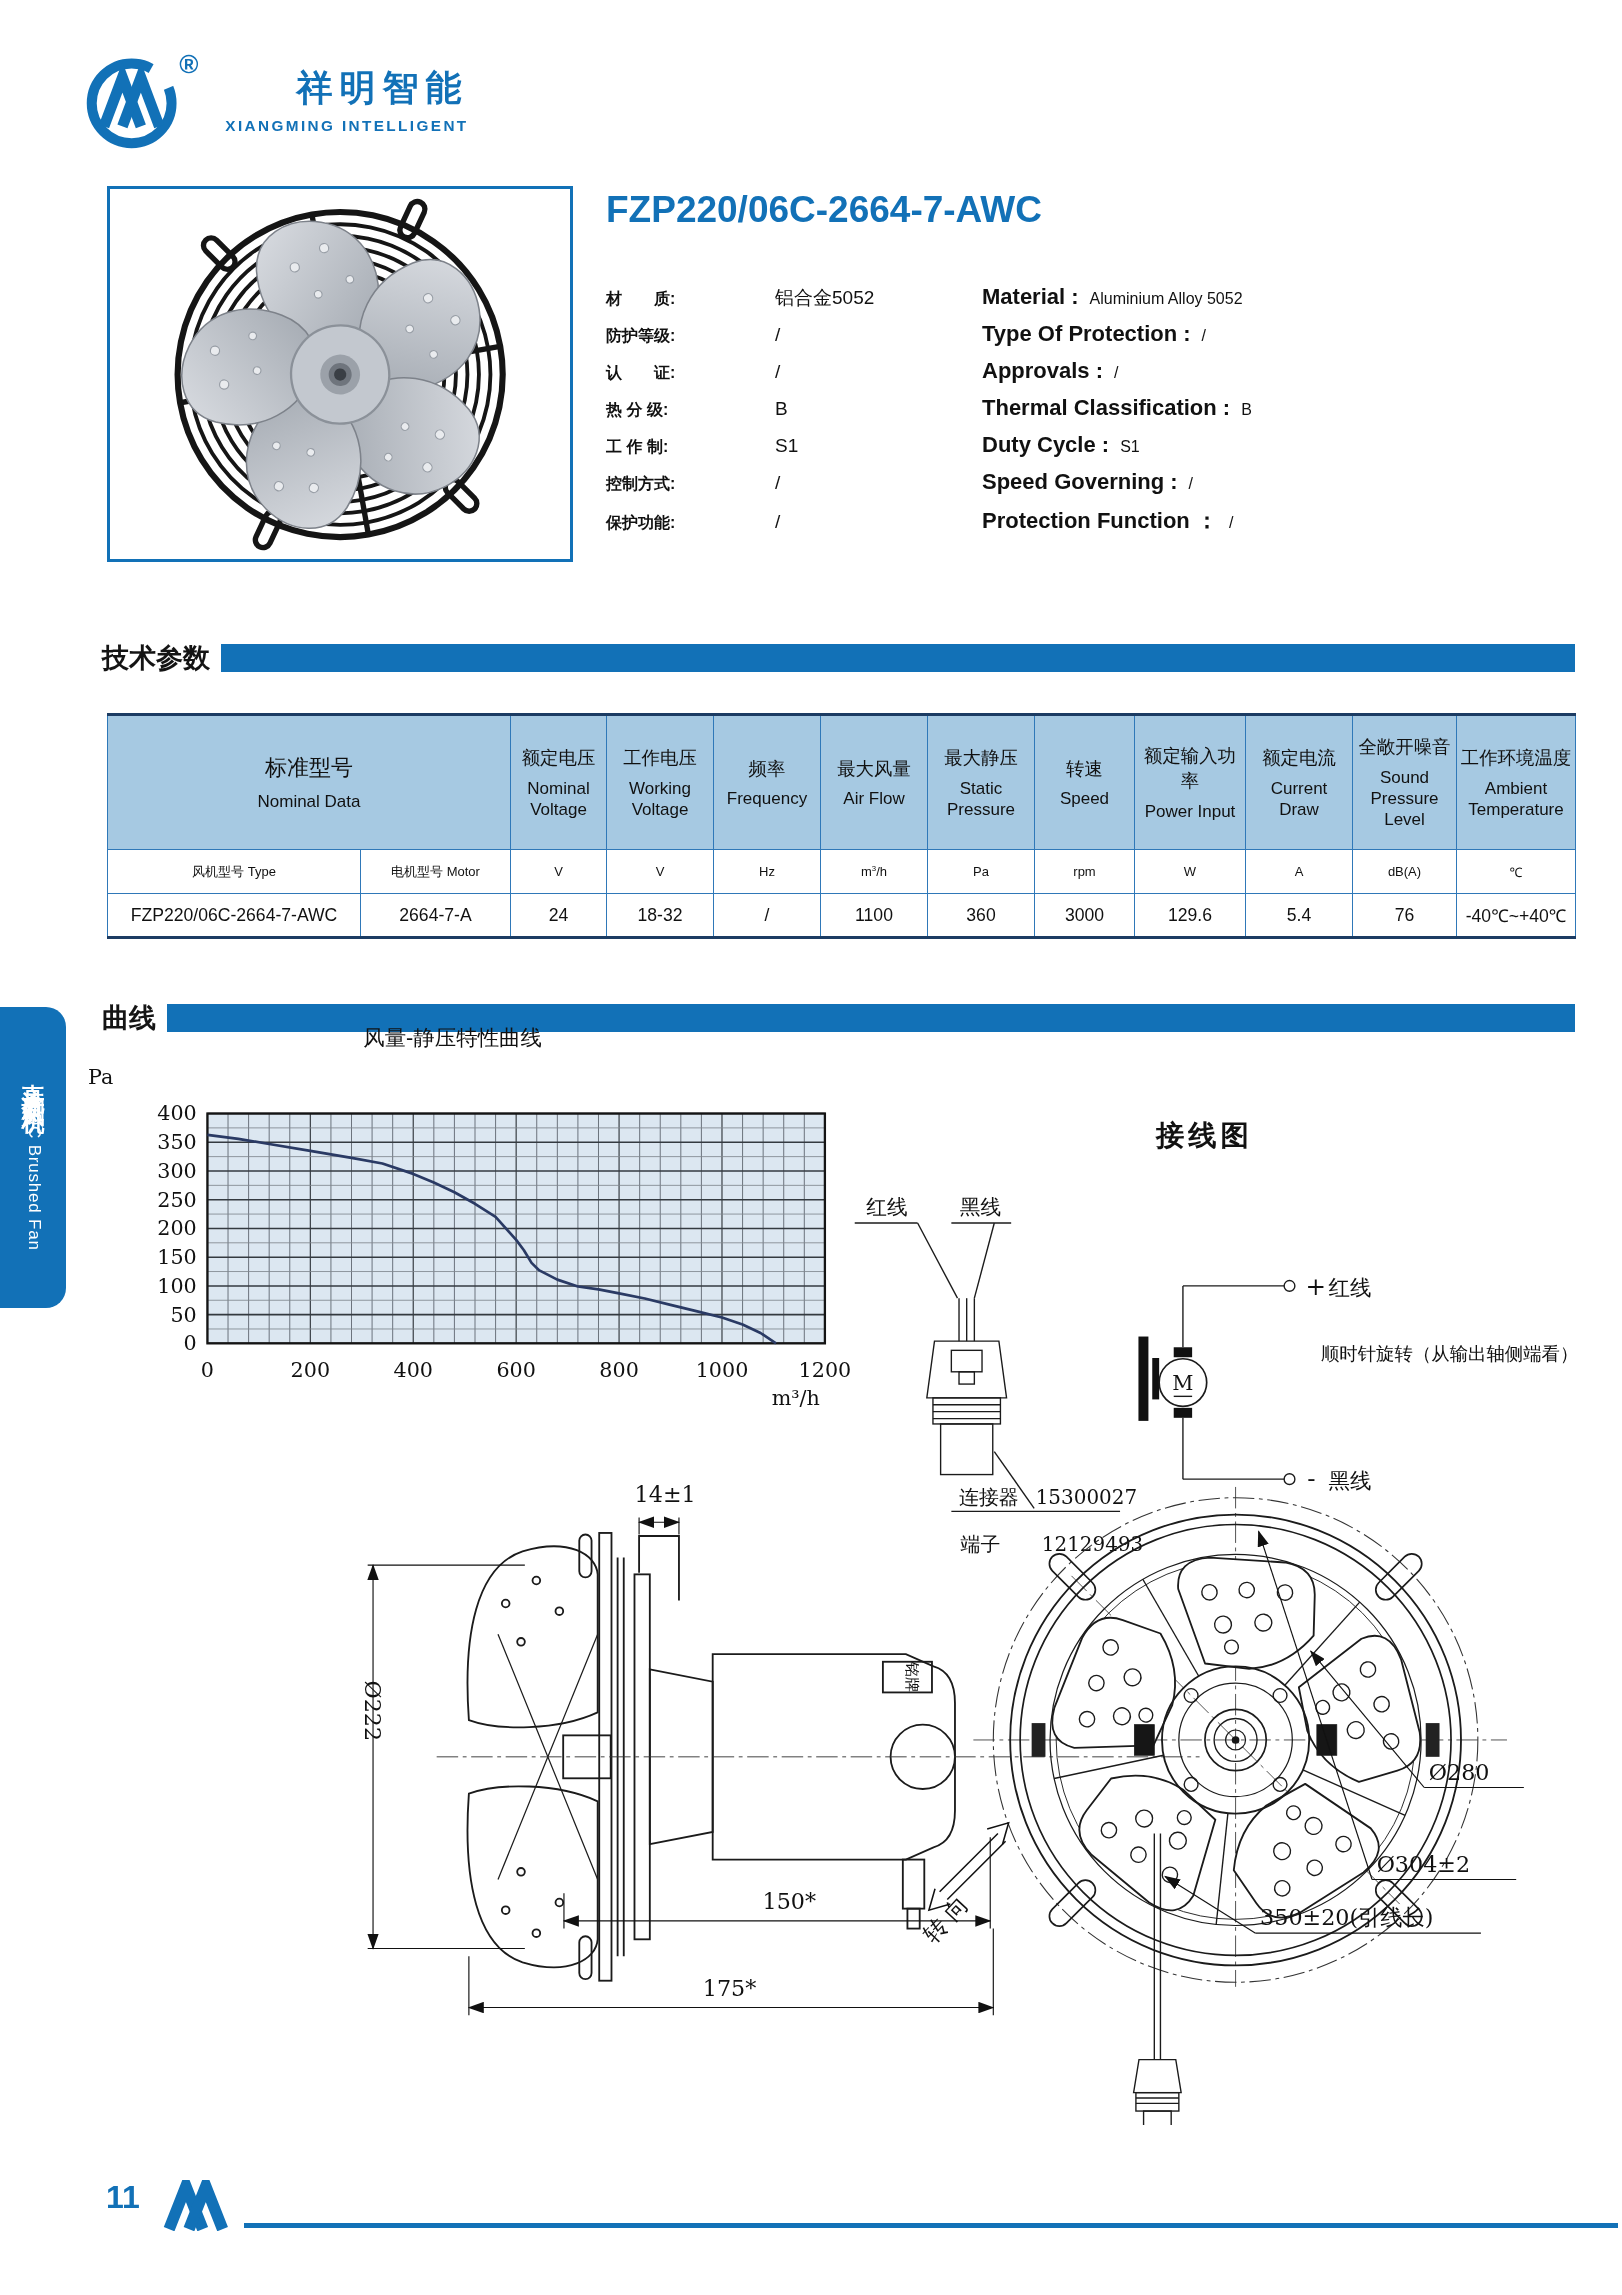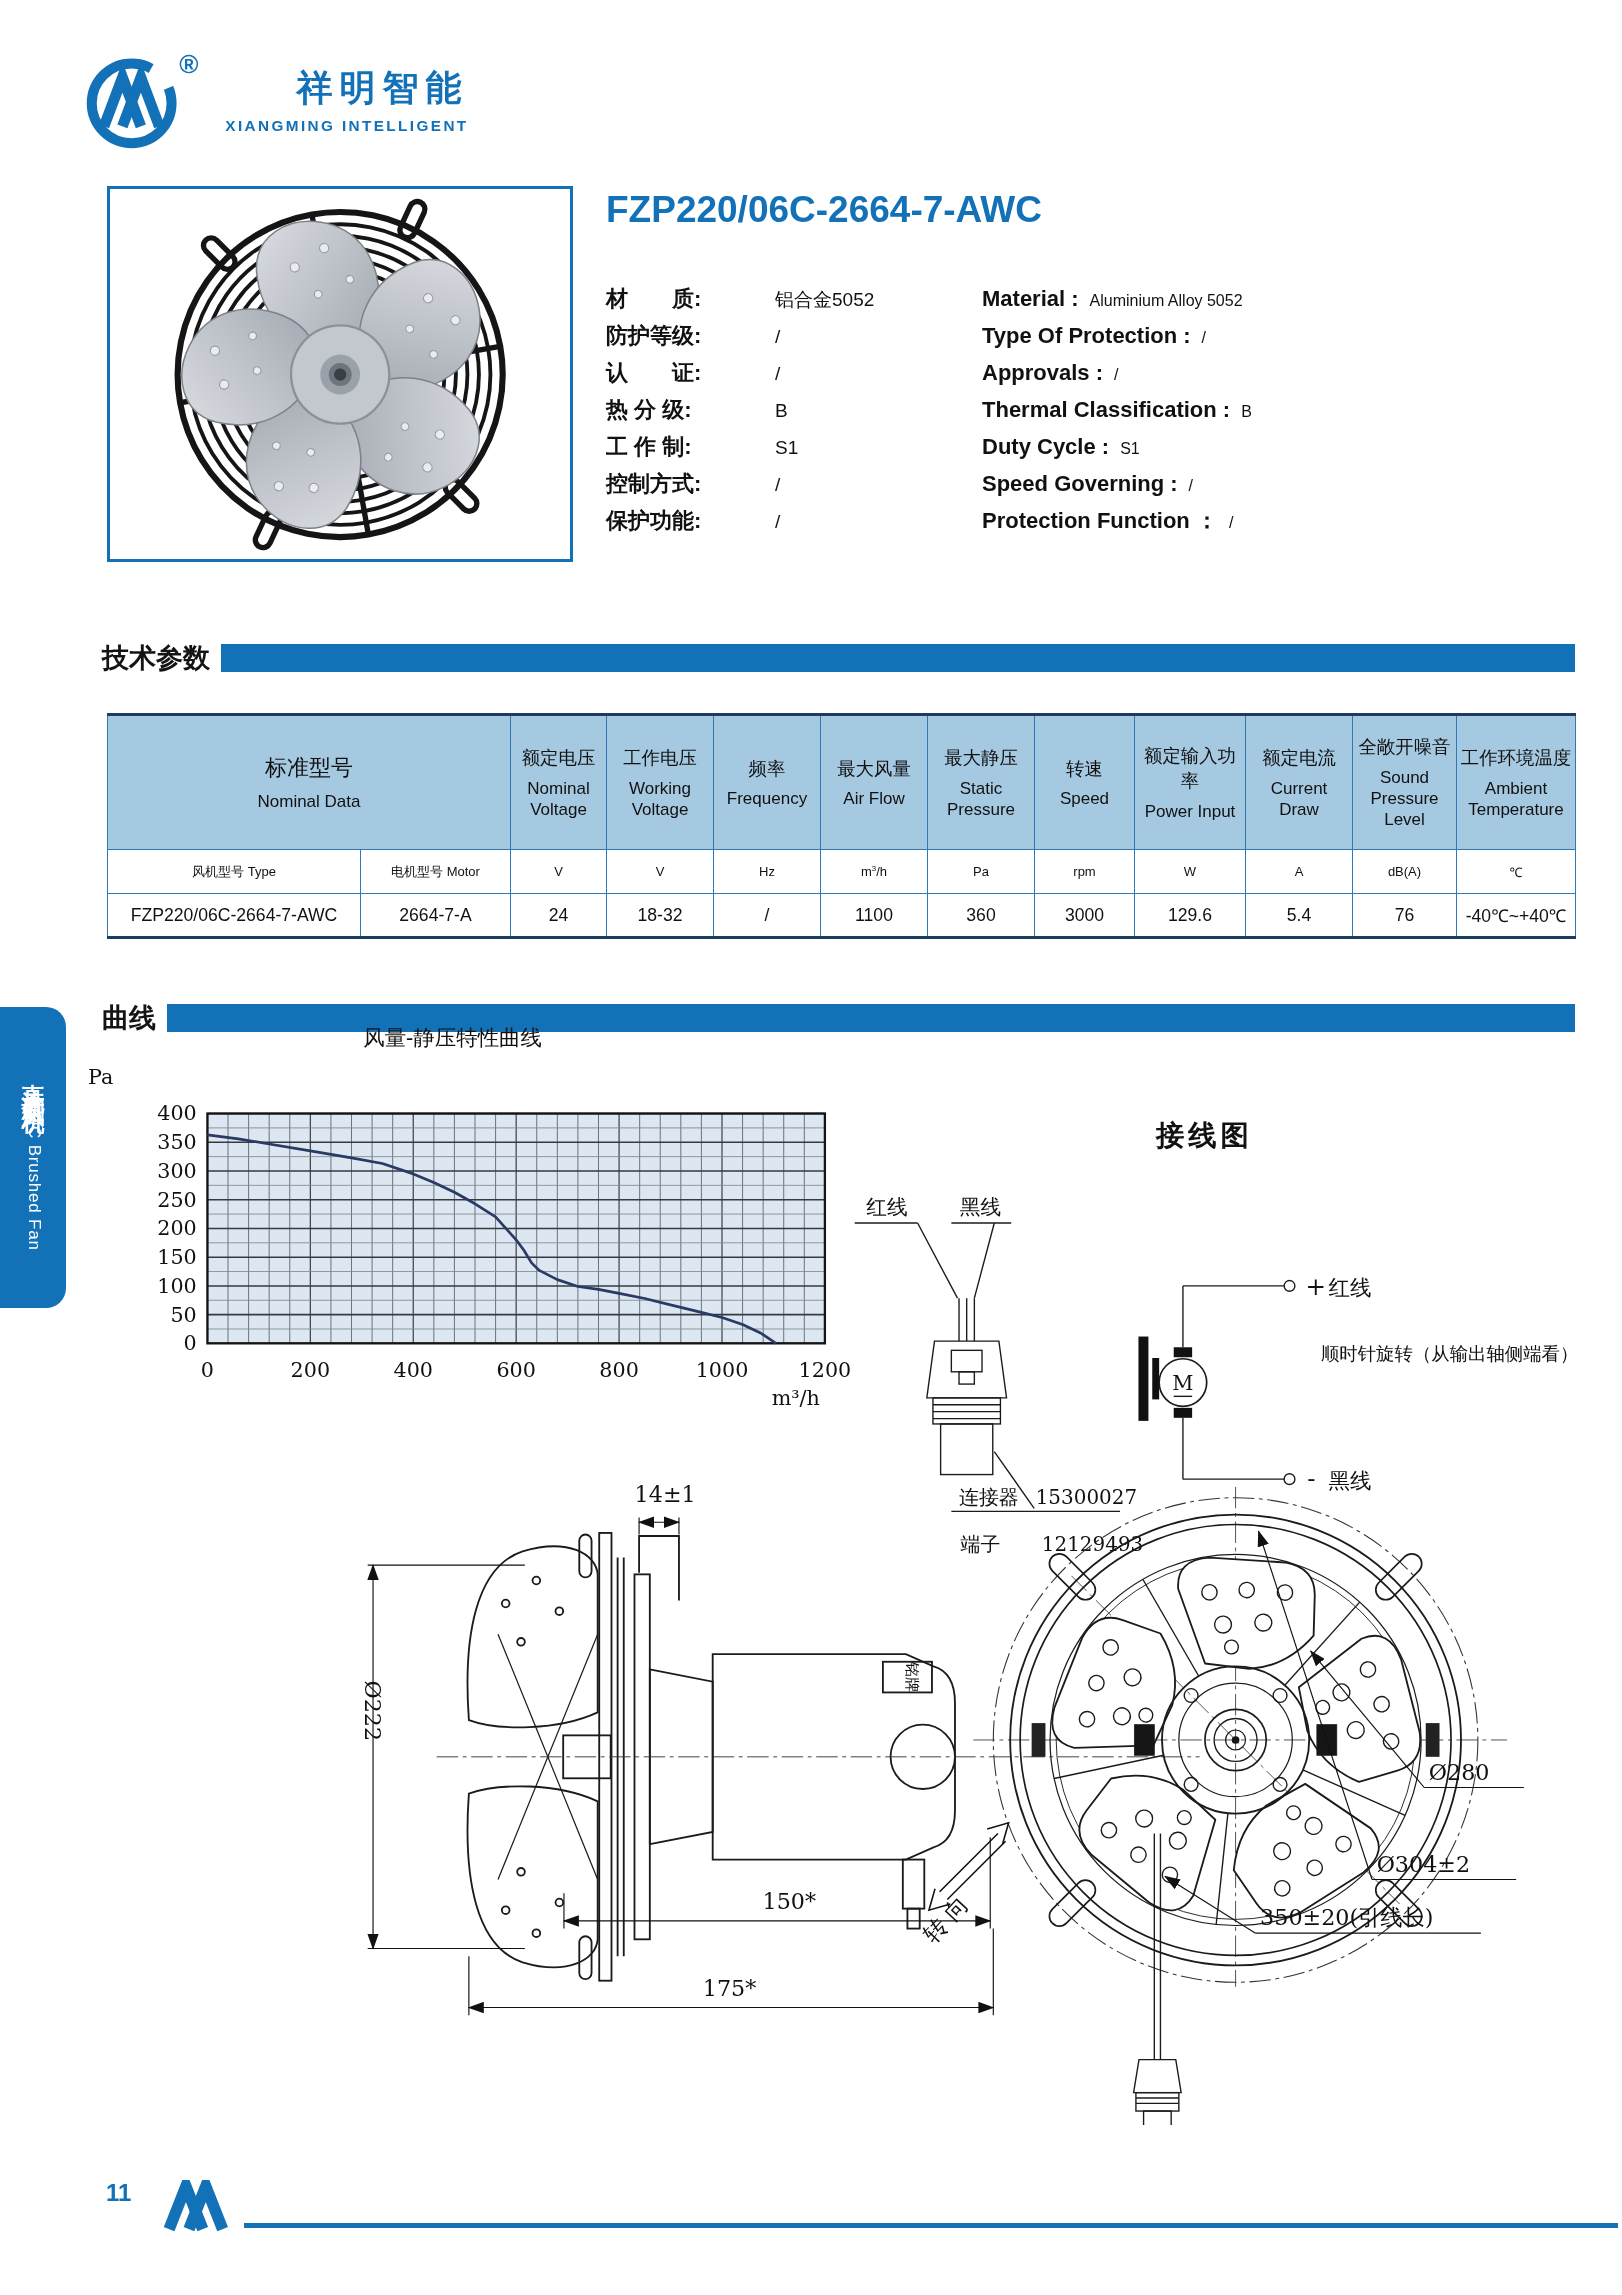--- a/index.html
+++ b/index.html
@@ -16,21 +16,21 @@
   .logo-text{margin-left:12.3px;text-align:right;}
   .logo-cn{font-size:36px;font-weight:bold;color:#1271b7;letter-spacing:7px;}
   .logo-en{font-size:15.3px;font-weight:bold;color:#1271b7;letter-spacing:2.4px;margin-top:4.6px;}
   
   .photo-box{position:absolute;left:107px;top:186px;width:466px;height:376px;border:3.8px solid #1271b7;
              box-sizing:border-box;background:#fff;}
   
   .prod-title{position:absolute;left:606px;top:189px;font-size:37px;font-weight:bold;color:#1271b7;}
   .specs{position:absolute;left:606px;top:284px;width:1020px;}
   .spec-row{display:flex;align-items:baseline;height:37px;}
-  .spec-row .cl{width:169px;font-weight:bold;font-size:22px;}
+  .spec-row .cl{width:169px;font-weight:bold;font-size:16px;}
   .spec-row .cv{width:207px;font-size:19px;}
   .spec-row .el{font-weight:bold;font-size:22px;white-space:nowrap;}
   .spec-row .ev{font-size:16px;margin-left:11px;white-space:nowrap;}
   
   .sec{position:absolute;left:102px;right:48px;display:flex;align-items:center;}
   .sec-title{font-size:27px;font-weight:bold;color:#141414;margin-right:10.7px;white-space:nowrap;}
   .sec-bar{flex:1;height:28px;background:#1271b7;}
   
   .tbl-wrap{position:absolute;left:107px;top:713px;width:1469px;}
   table.tech{border-collapse:collapse;table-layout:fixed;width:1469px;
@@ -43,21 +43,21 @@
   table.tech .nomcn{font-size:22px;}
   table.tech .unit-row td{height:44px;font-size:13px;background:#fff;}
   table.tech .val-row td{height:44px;font-size:17.6px;background:#fff;}
   sup{font-size:60%;}
   
   .curve-block{position:absolute;left:66px;top:1017px;}
   .tser{font-family:"DejaVu Serif",serif;fill:#111;}
   .wiring{position:absolute;left:844px;top:1097px;}
   .dims{position:absolute;left:176px;top:1450px;}
   
-  .page-num{position:absolute;left:106px;top:2179px;font-size:24px;font-weight:bold;color:#1271b7;}
+  .page-num{position:absolute;left:106px;top:2179px;font-size:32px;font-weight:bold;color:#1271b7;}
   .foot-mark{position:absolute;left:163px;top:2180px;}
   .foot-line{position:absolute;left:244px;top:2223px;width:1374px;height:4.6px;background:#1271b7;}
 </style>
 </head>
 <body>
 
 <div class="page">
 
   <div class="side-tab">
     <div class="vt">

